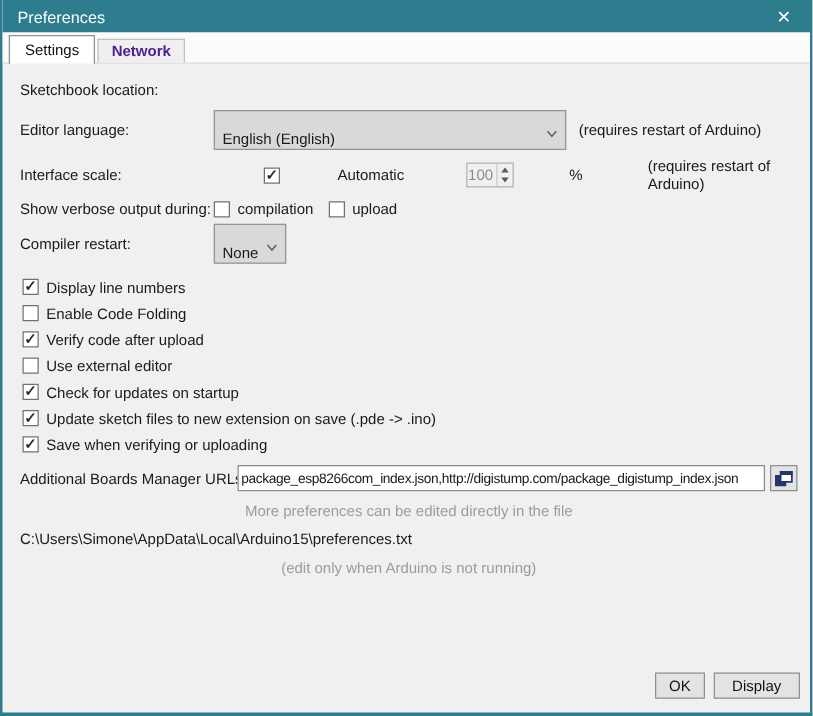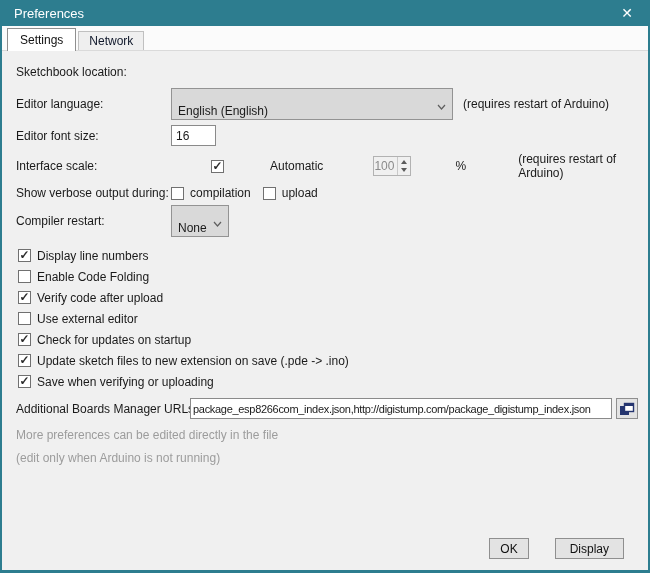--- a/index.html
+++ b/index.html
@@ -19,21 +19,21 @@
   
   .tabstrip {
     height:25px; background:#fbfbfb; display:flex; align-items:flex-end;
     padding-left:5px; border-bottom:1px solid #dadada;
   }
   .tab { font-size:12px; color:#111; padding:0 10px; display:flex; align-items:center; }
   .tab.active {
     background:#ffffff; border:1px solid #8f8f8f; border-bottom:none;
     height:23px; margin-bottom:-1px; z-index:2; padding:0 12px;
   }
-  .tab.inactive { background:#efefef; border:1px solid #c0c0c0; border-bottom:none; height:19px; margin-left:2px; color:#0f172a; }
+  .tab.inactive { background:#efefef; border:1px solid #c0c0c0; border-bottom:none; height:19px; margin-left:2px; color:#4c1d95;font-weight:bold; }
   
   .content { padding:8px 10px 0 14px; font-size:12px; color:#1a1a1a; }
   .row { display:flex; align-items:center; }
   .label-col { width:155px; flex-shrink:0; white-space:nowrap; }
   .field {
     background:#ffffff; border:1px solid #8a8a8a; height:21px;
     display:flex; align-items:center; padding:0 4px; overflow:hidden; white-space:nowrap;
   }
   .sketch-label { margin-top:6px; }
   .sketch-row { margin-top:7px; display:flex; align-items:center; }
@@ -83,26 +83,26 @@
   .opt-label { margin-left:6px; }
   
   .boards-row { margin-top:6px; display:flex; align-items:center; }
   .boards-label { width:174px; flex-shrink:0; white-space:nowrap; }
   .boards-field { width:424px; font-size:11px; letter-spacing:-0.3px; padding:0 2px; }
   .icon-btn {
     width:22px; height:21px; margin-left:4px; background:#e3e3e3; border:1px solid #8f8f8f;
     display:flex; align-items:center; justify-content:center; cursor:default;
   }
   
-  .muted { color:#9c9c9c; }
+  .muted { color:#9c9c9c;text-align:center; }
   .ft1 { margin-top:9px; }
   .ft-path { margin-top:8px; color:#1a1a1a; }
   .ft3 { margin-top:9px; }
   
-  .dialog-buttons { position:absolute; right:24px; bottom:11px; display:flex; gap:26px; }
+  .dialog-buttons { position:absolute; right:8px; bottom:11px; display:flex; gap:7px; }
   .ok-btn { min-width:37px; padding:0 10px; }
   .cancel-btn { min-width:64px; padding:0 14px; }
 </style>
 </head>
 <body>
 
 <div class="window">
 
   <div class="titlebar">
     <span class="title">Preferences</span>
@@ -126,26 +126,20 @@
       <span class="label-col">Editor language:</span>
       <div class="combo combo-lang">
         <span>English (English)</span>
         <svg class="chev" width="9" height="6" viewBox="0 0 9 6">
             <polyline points="1,1 4.5,5 8,1" fill="none" stroke="#5f5f5f" stroke-width="1.2"></polyline>
           </svg>
       </div>
       <span class="note">(requires restart of Arduino)</span>
     </div>
 
-    <div class="row font-row">
-      <span class="label-col">Editor font size:</span>
-      <div class="field font-field">
-        <span>16</span>
-      </div>
-    </div>
 
     <div class="row scale-row">
       <span class="label-col">Interface scale:</span>
       <span class="cb cb-gap checked"></span>
       <span>Automatic</span>
       <span class="spinner">
         <span class="spin-val">100</span>
         <span class="spin-arrows">
           <span class="arr up"></span>
           <span class="arr down"></span>
@@ -212,20 +206,21 @@
       <div class="icon-btn">
         <svg width="16" height="14" viewBox="0 0 16 14">
           <rect x="1" y="4" width="9" height="9" fill="#25356f"></rect>
           <rect x="5.5" y="1.5" width="9" height="8" fill="#ffffff" stroke="#25356f" stroke-width="1.4"></rect>
           <rect x="5" y="1" width="10" height="3" fill="#25356f"></rect>
         </svg>
       </div>
     </div>
 
     <div class="muted ft1">More preferences can be edited directly in the file</div>
+    <div class="ft-path">C:\Users\Simone\AppData\Local\Arduino15\preferences.txt</div>
     <div class="muted ft3">(edit only when Arduino is not running)</div>
 
   </div>
 
   <div class="dialog-buttons">
     <div class="btn ok-btn">
       <span>OK</span>
     </div>
     <div class="btn cancel-btn">
       <span>Display</span>

